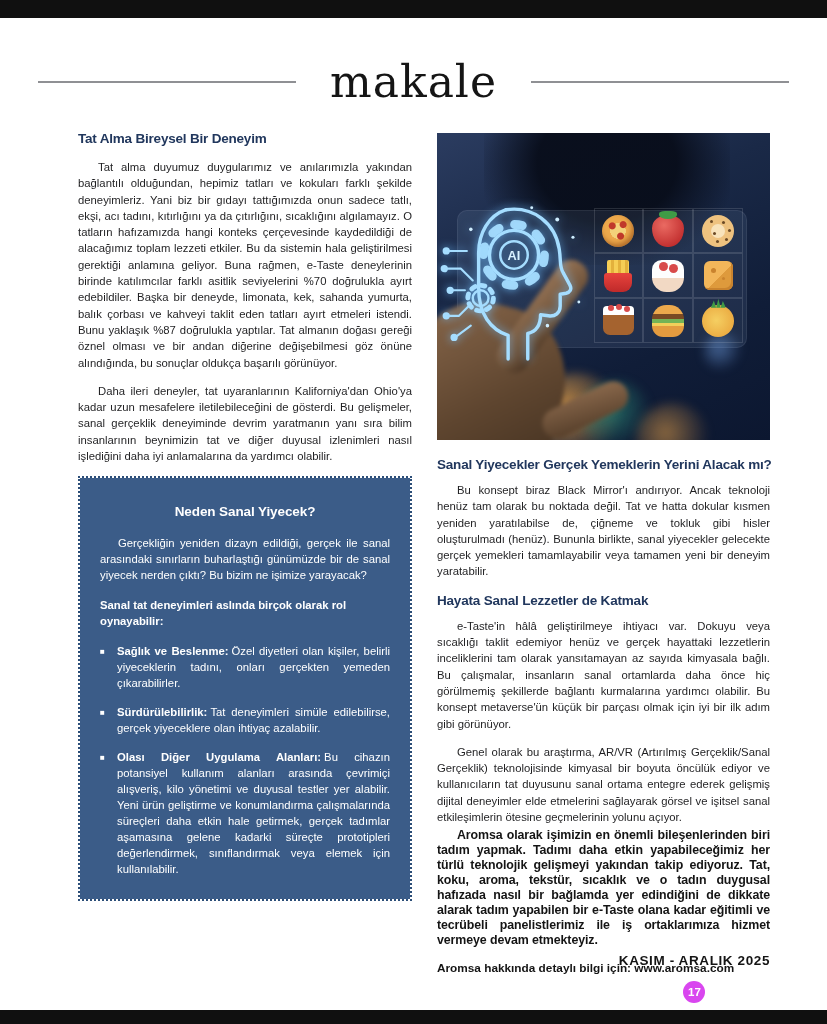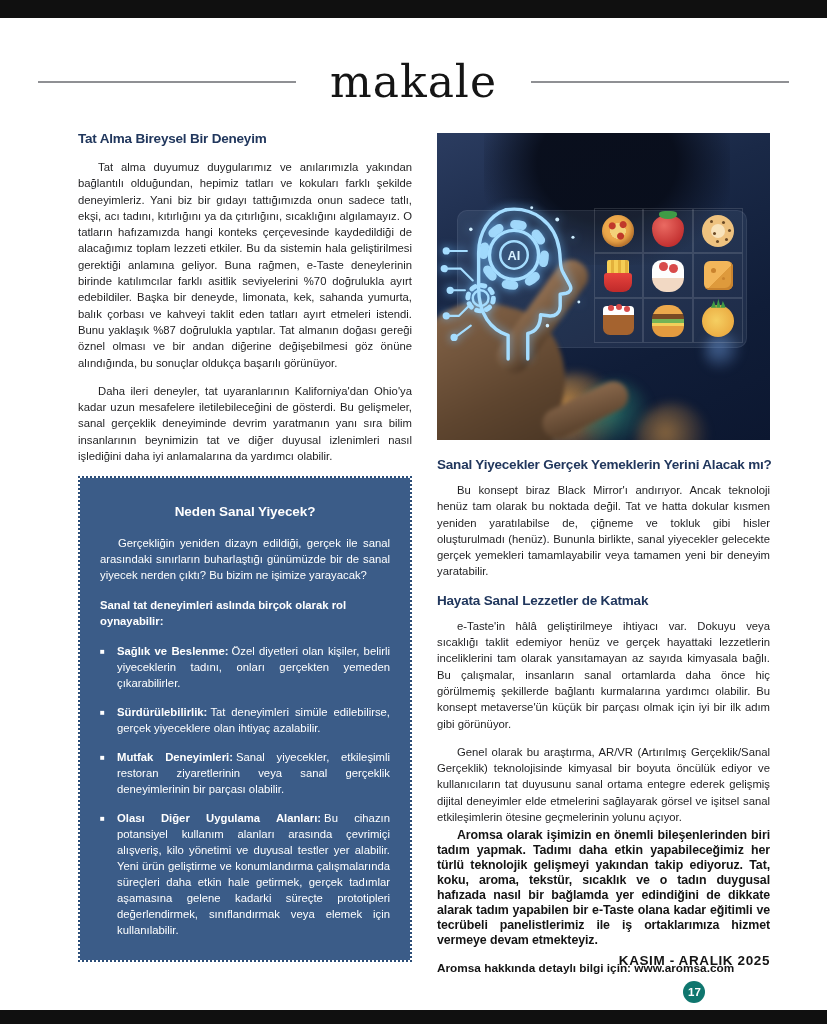--- a/index.html
+++ b/index.html
@@ -121,21 +121,21 @@
   
   .col-right h2.head { margin:16px 0 9px; white-space:nowrap; }
   .col-right h2.head.second { margin-top:3px; }
   p.bold-final { font-weight:bold; font-size:12.4px; line-height:14.9px; text-align:justify;
     text-indent:20px; color:#141414; letter-spacing:-0.1px; margin:3px 0 0; }
   p.info-line { font-weight:bold; font-size:11.8px; color:#141414; margin:13px 0 0; }
 
   
   .footer { position:absolute; right:57px; bottom:21px; display:flex; align-items:center; gap:13px;flex-direction:column; }
   .issue { font-weight:bold; font-size:13.5px; letter-spacing:0.6px; color:#141414; }
-  .page-badge { width:22px; height:22px; border-radius:50%; background:#0f766e; color:#ffffff;
+  .page-badge { width:22px; height:22px; border-radius:50%; background:#d946ef; color:#ffffff;
     font-size:11.5px; font-weight:bold; display:flex; align-items:center; justify-content:center; }
 </style>
 </head>
 <body>
 
 <div class="page">
   <div class="bar top"></div>
 
   <div class="masthead">
     <div class="mast-rule"></div>
@@ -150,23 +150,20 @@
 
     <div class="callout">
       <h3>Neden Sanal Yiyecek?</h3>
       <p class="intro">Gerçekliğin yeniden dizayn edildiği, gerçek ile sanal arasındaki sınırların buharlaştığı günümüzde bir de sanal yiyecek nerden çıktı? Bu bizim ne işimize yarayacak?</p>
       <p class="lead">Sanal tat deneyimleri aslında birçok olarak rol oynayabilir:</p>
       <div class="bullet">
         <b>Sağlık ve Beslenme:</b><span>Özel diyetleri olan kişiler, belirli yiyeceklerin tadını, onları gerçekten yemeden çıkarabilirler.</span>
       </div>
       <div class="bullet">
         <b>Sürdürülebilirlik:</b><span>Tat deneyimleri simüle edilebilirse, gerçek yiyeceklere olan ihtiyaç azalabilir.</span>
-      </div>
-      <div class="bullet">
-        <b>Mutfak Deneyimleri:</b><span>Sanal yiyecekler, etkileşimli restoran ziyaretlerinin veya sanal gerçeklik deneyimlerinin bir parçası olabilir.</span>
       </div>
       <div class="bullet">
         <b>Olası Diğer Uygulama Alanları:</b><span>Bu cihazın potansiyel kullanım alanları arasında çevrimiçi alışveriş, kilo yönetimi ve duyusal testler yer alabilir. Yeni ürün geliştirme ve konumlandırma çalışmalarında süreçleri daha etkin hale getirmek, gerçek tadımlar aşamasına gelene kadarki süreçte prototipleri değerlendirmek, sınıflandırmak veya elemek için kullanılabilir.</span>
       </div>
     </div>
   </div>
 
   <div class="col-right">
     <div class="photo">
       <div class="silhouette"></div>

